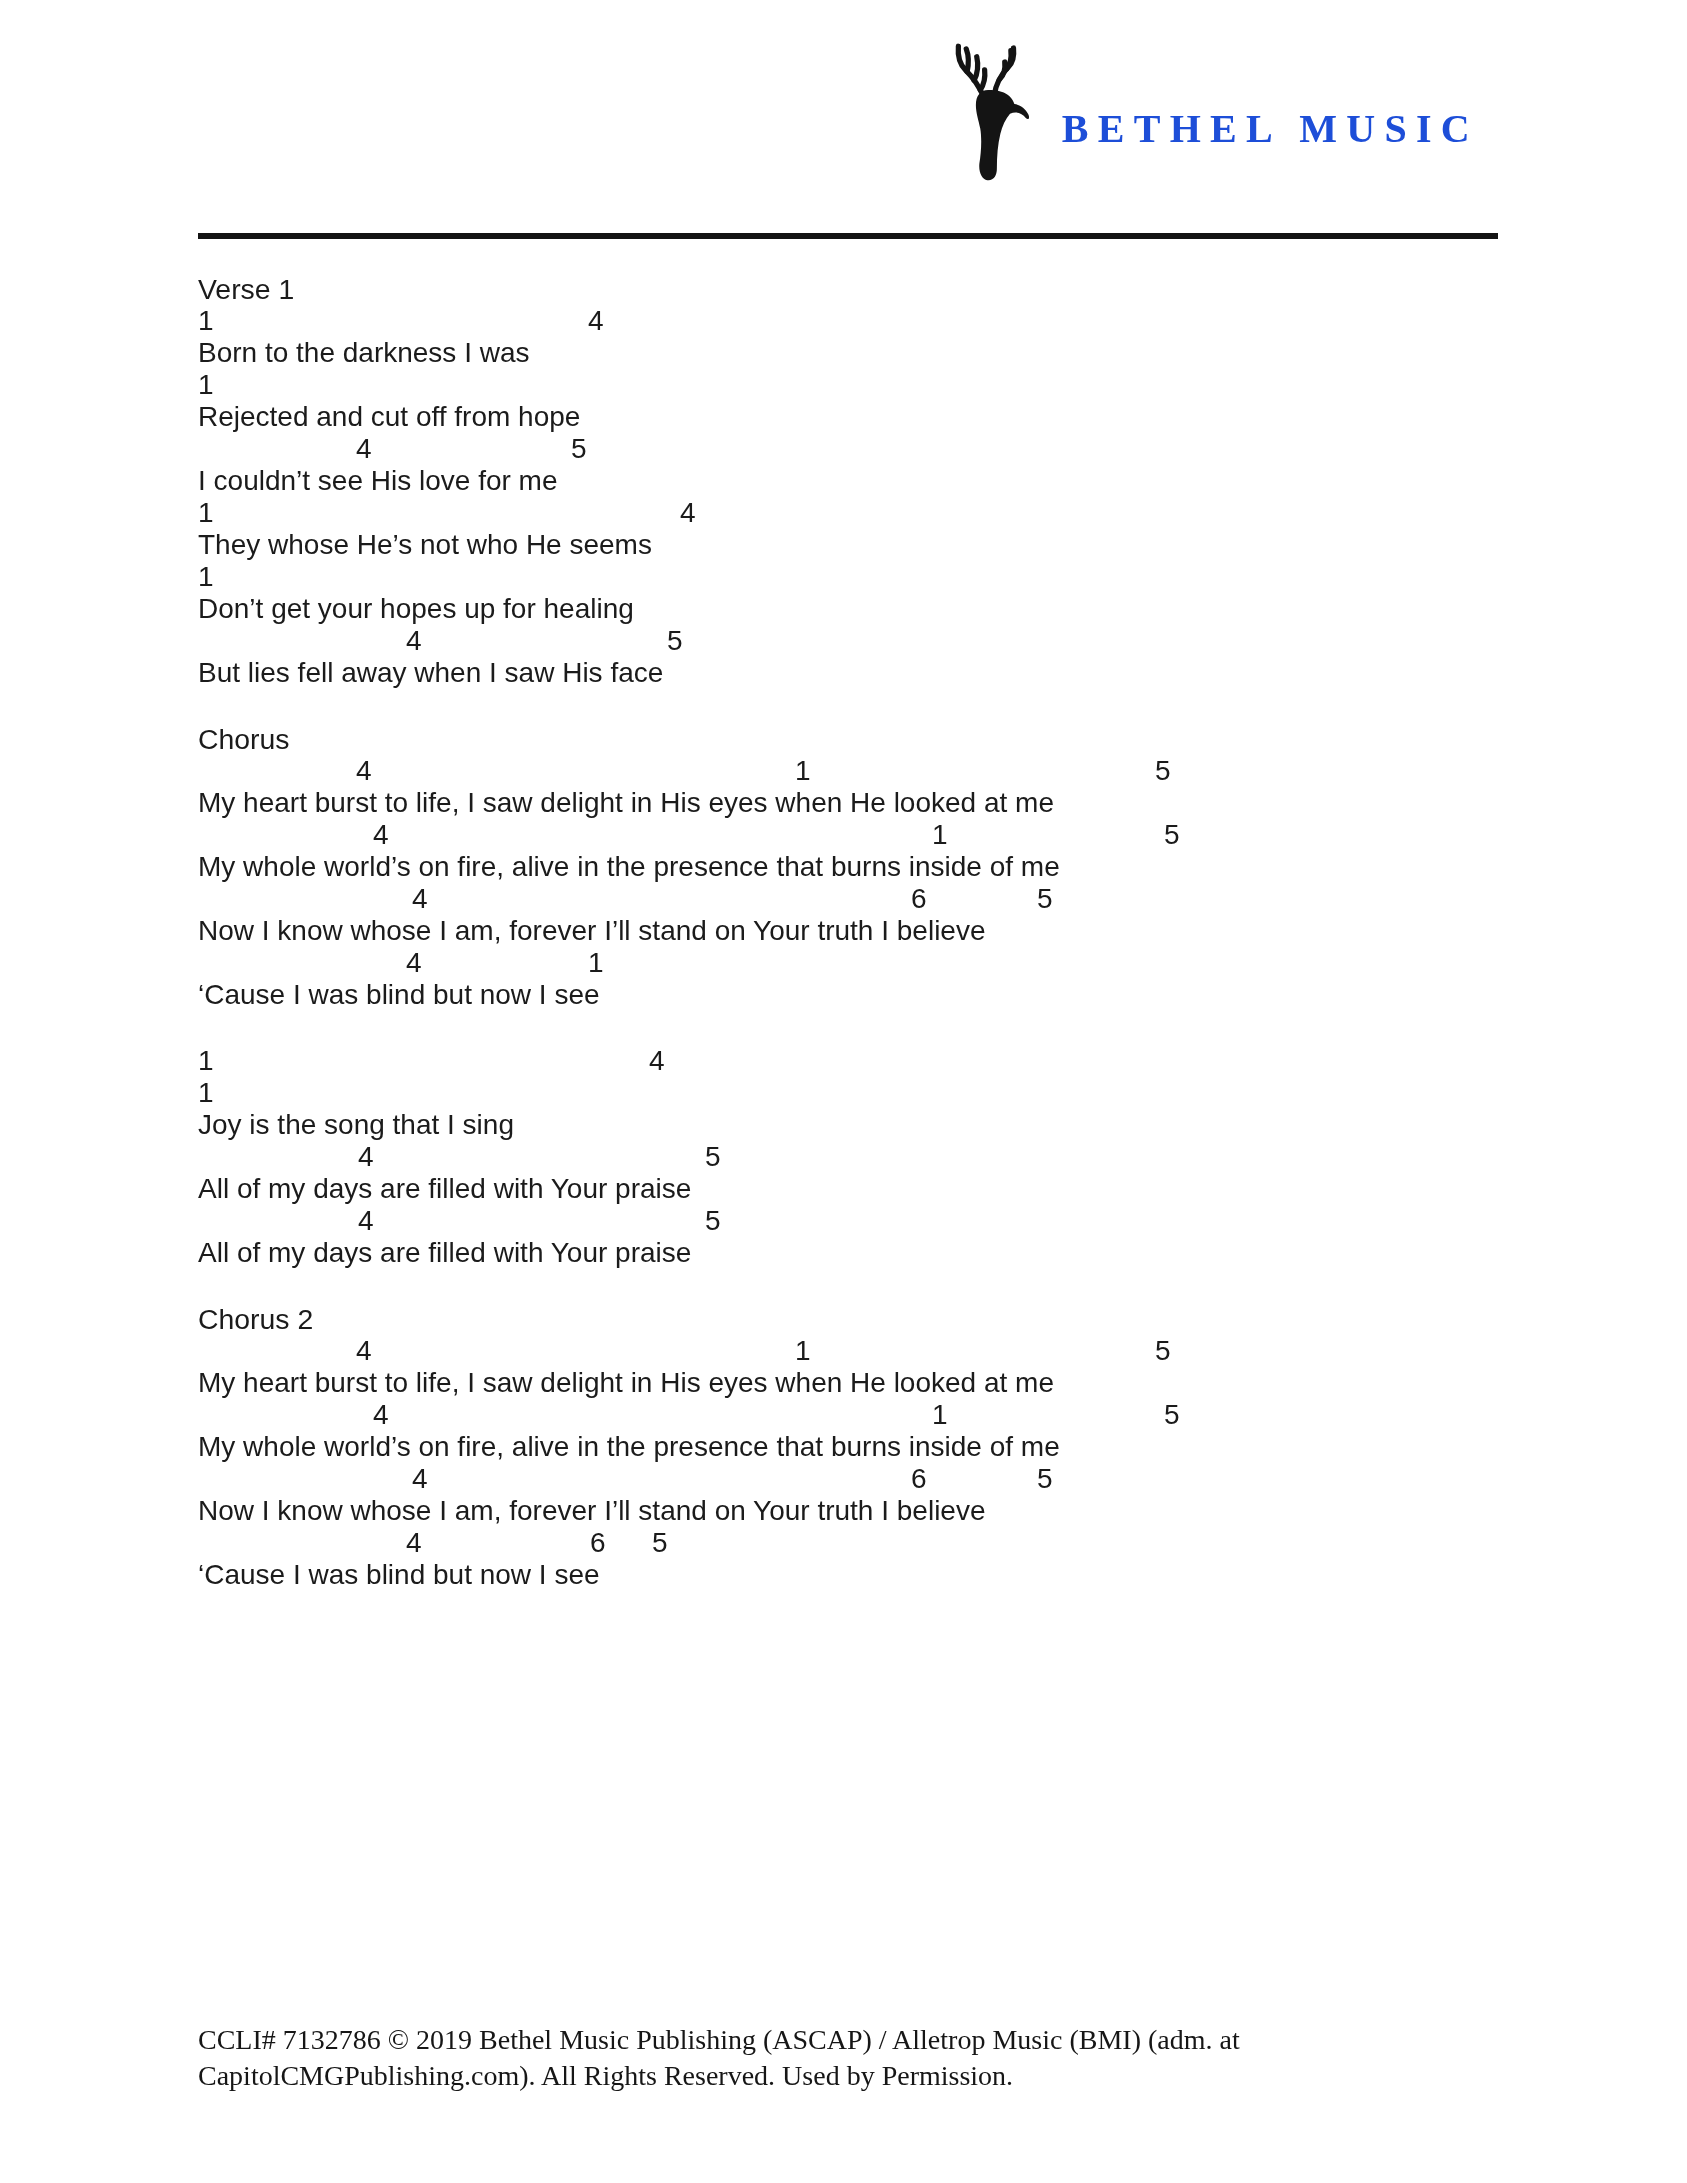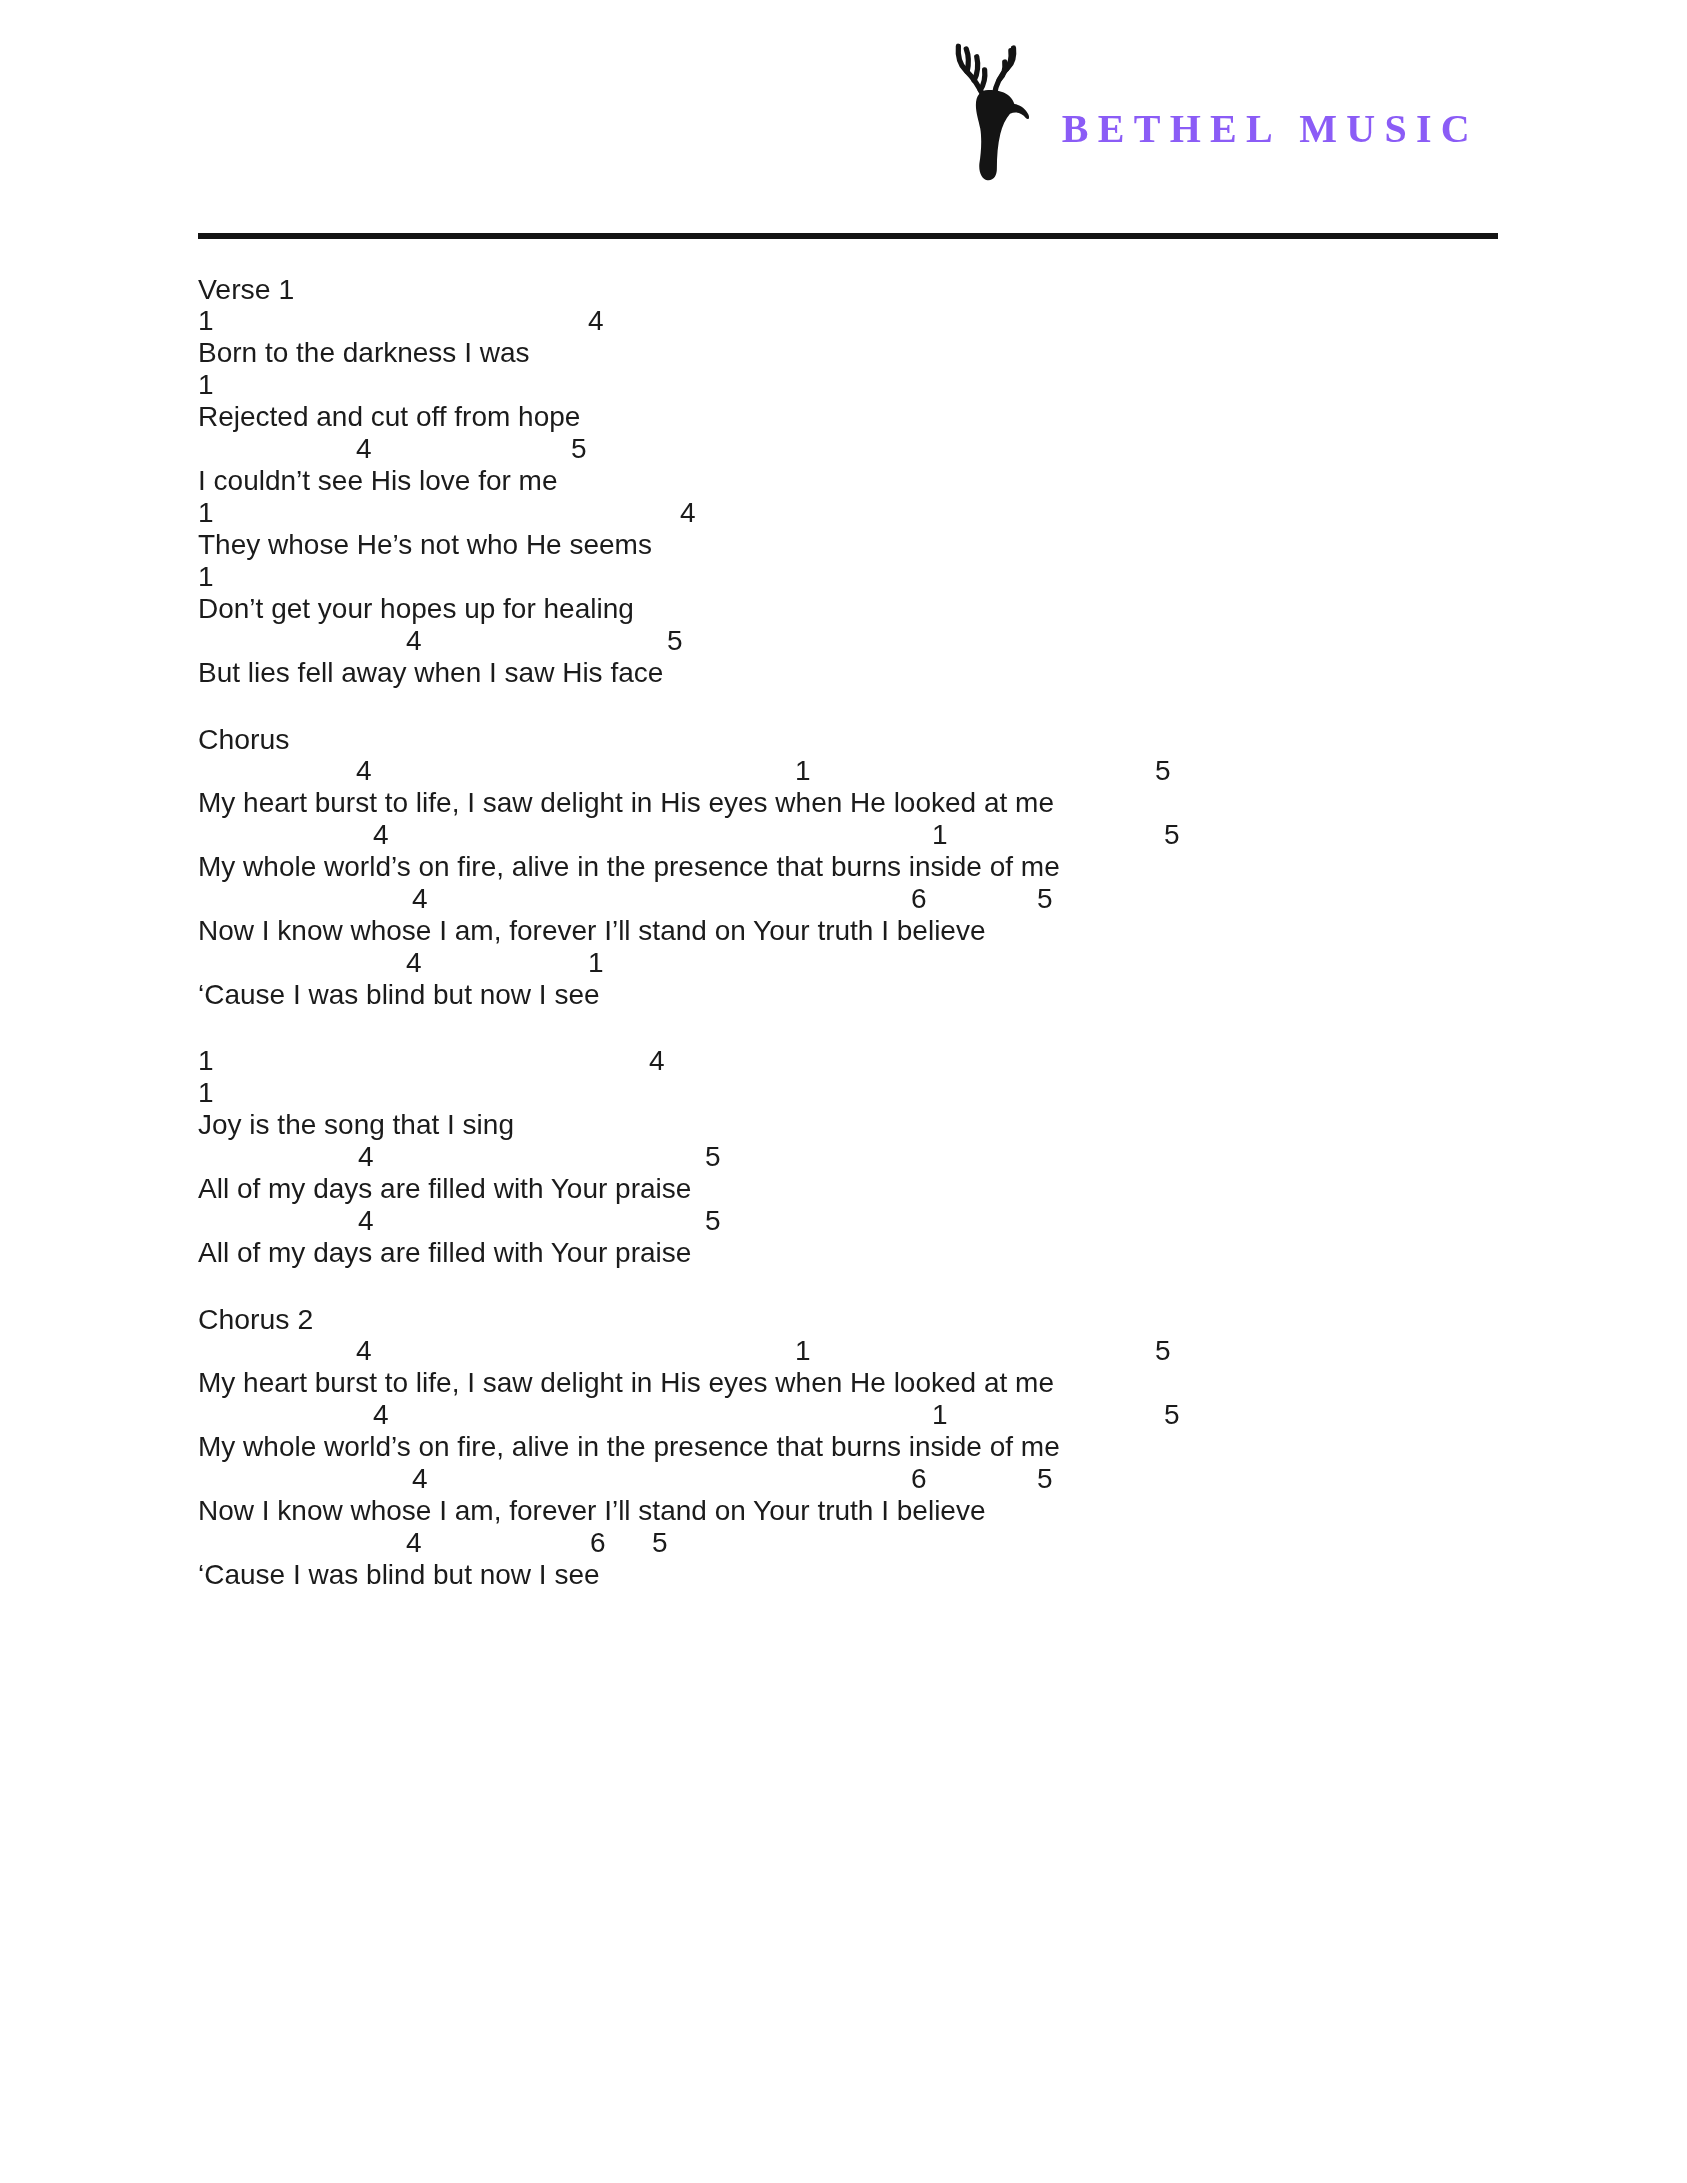--- a/index.html
+++ b/index.html
@@ -14,21 +14,21 @@
   .logo{
     position:absolute;top:41px;right:208px;
     display:flex;align-items:center;gap:24px;
   }
   .logo svg{width:91px;height:140px;display:block;}
   .brand-name{
     font-family:"Liberation Serif", serif;
     font-size:40px;font-weight:600;
     letter-spacing:9.3px;white-space:nowrap;
     transform:translateY(17px);
-    color:#8b5cf6;
+    color:#1d4ed8;
   }
   .content{position:absolute;left:198px;top:233px;width:1300px;}
   .rule{height:6px;background:#141414;}
   .song-title{font-size:38px;font-weight:700;margin:10.6px 0 0 0;line-height:1.1;}
   .byline{font-size:28px;margin-top:8px;line-height:32px;}
   .section{margin-top:34px;}
   .section-heading{font-size:28.4px;font-weight:400;line-height:32px;}
   .chord-line{position:relative;height:32px;font-size:28px;line-height:32px;}
   .chord{position:absolute;top:0;}
   .lyric-line{font-size:28px;line-height:32px;white-space:pre;}
@@ -174,15 +174,19 @@
           <div class="chord-line">
             <span class="chord" style="left: 208px;">4</span>
             <span class="chord" style="left: 392px;">6</span>
             <span class="chord" style="left: 454px;">5</span>
           </div>
           <div class="lyric-line">‘Cause I was blind but now I see</div>
         </div>
       </div>
   </div>
 
+  <div class="footer">
+    <div>CCLI# 7132786 © 2019 Bethel Music Publishing (ASCAP) / Alletrop Music (BMI) (adm. at</div>
+    <div>CapitolCMGPublishing.com). All Rights Reserved. Used by Permission.</div>
+  </div>
 
 </div>
 
 
 </body></html>

